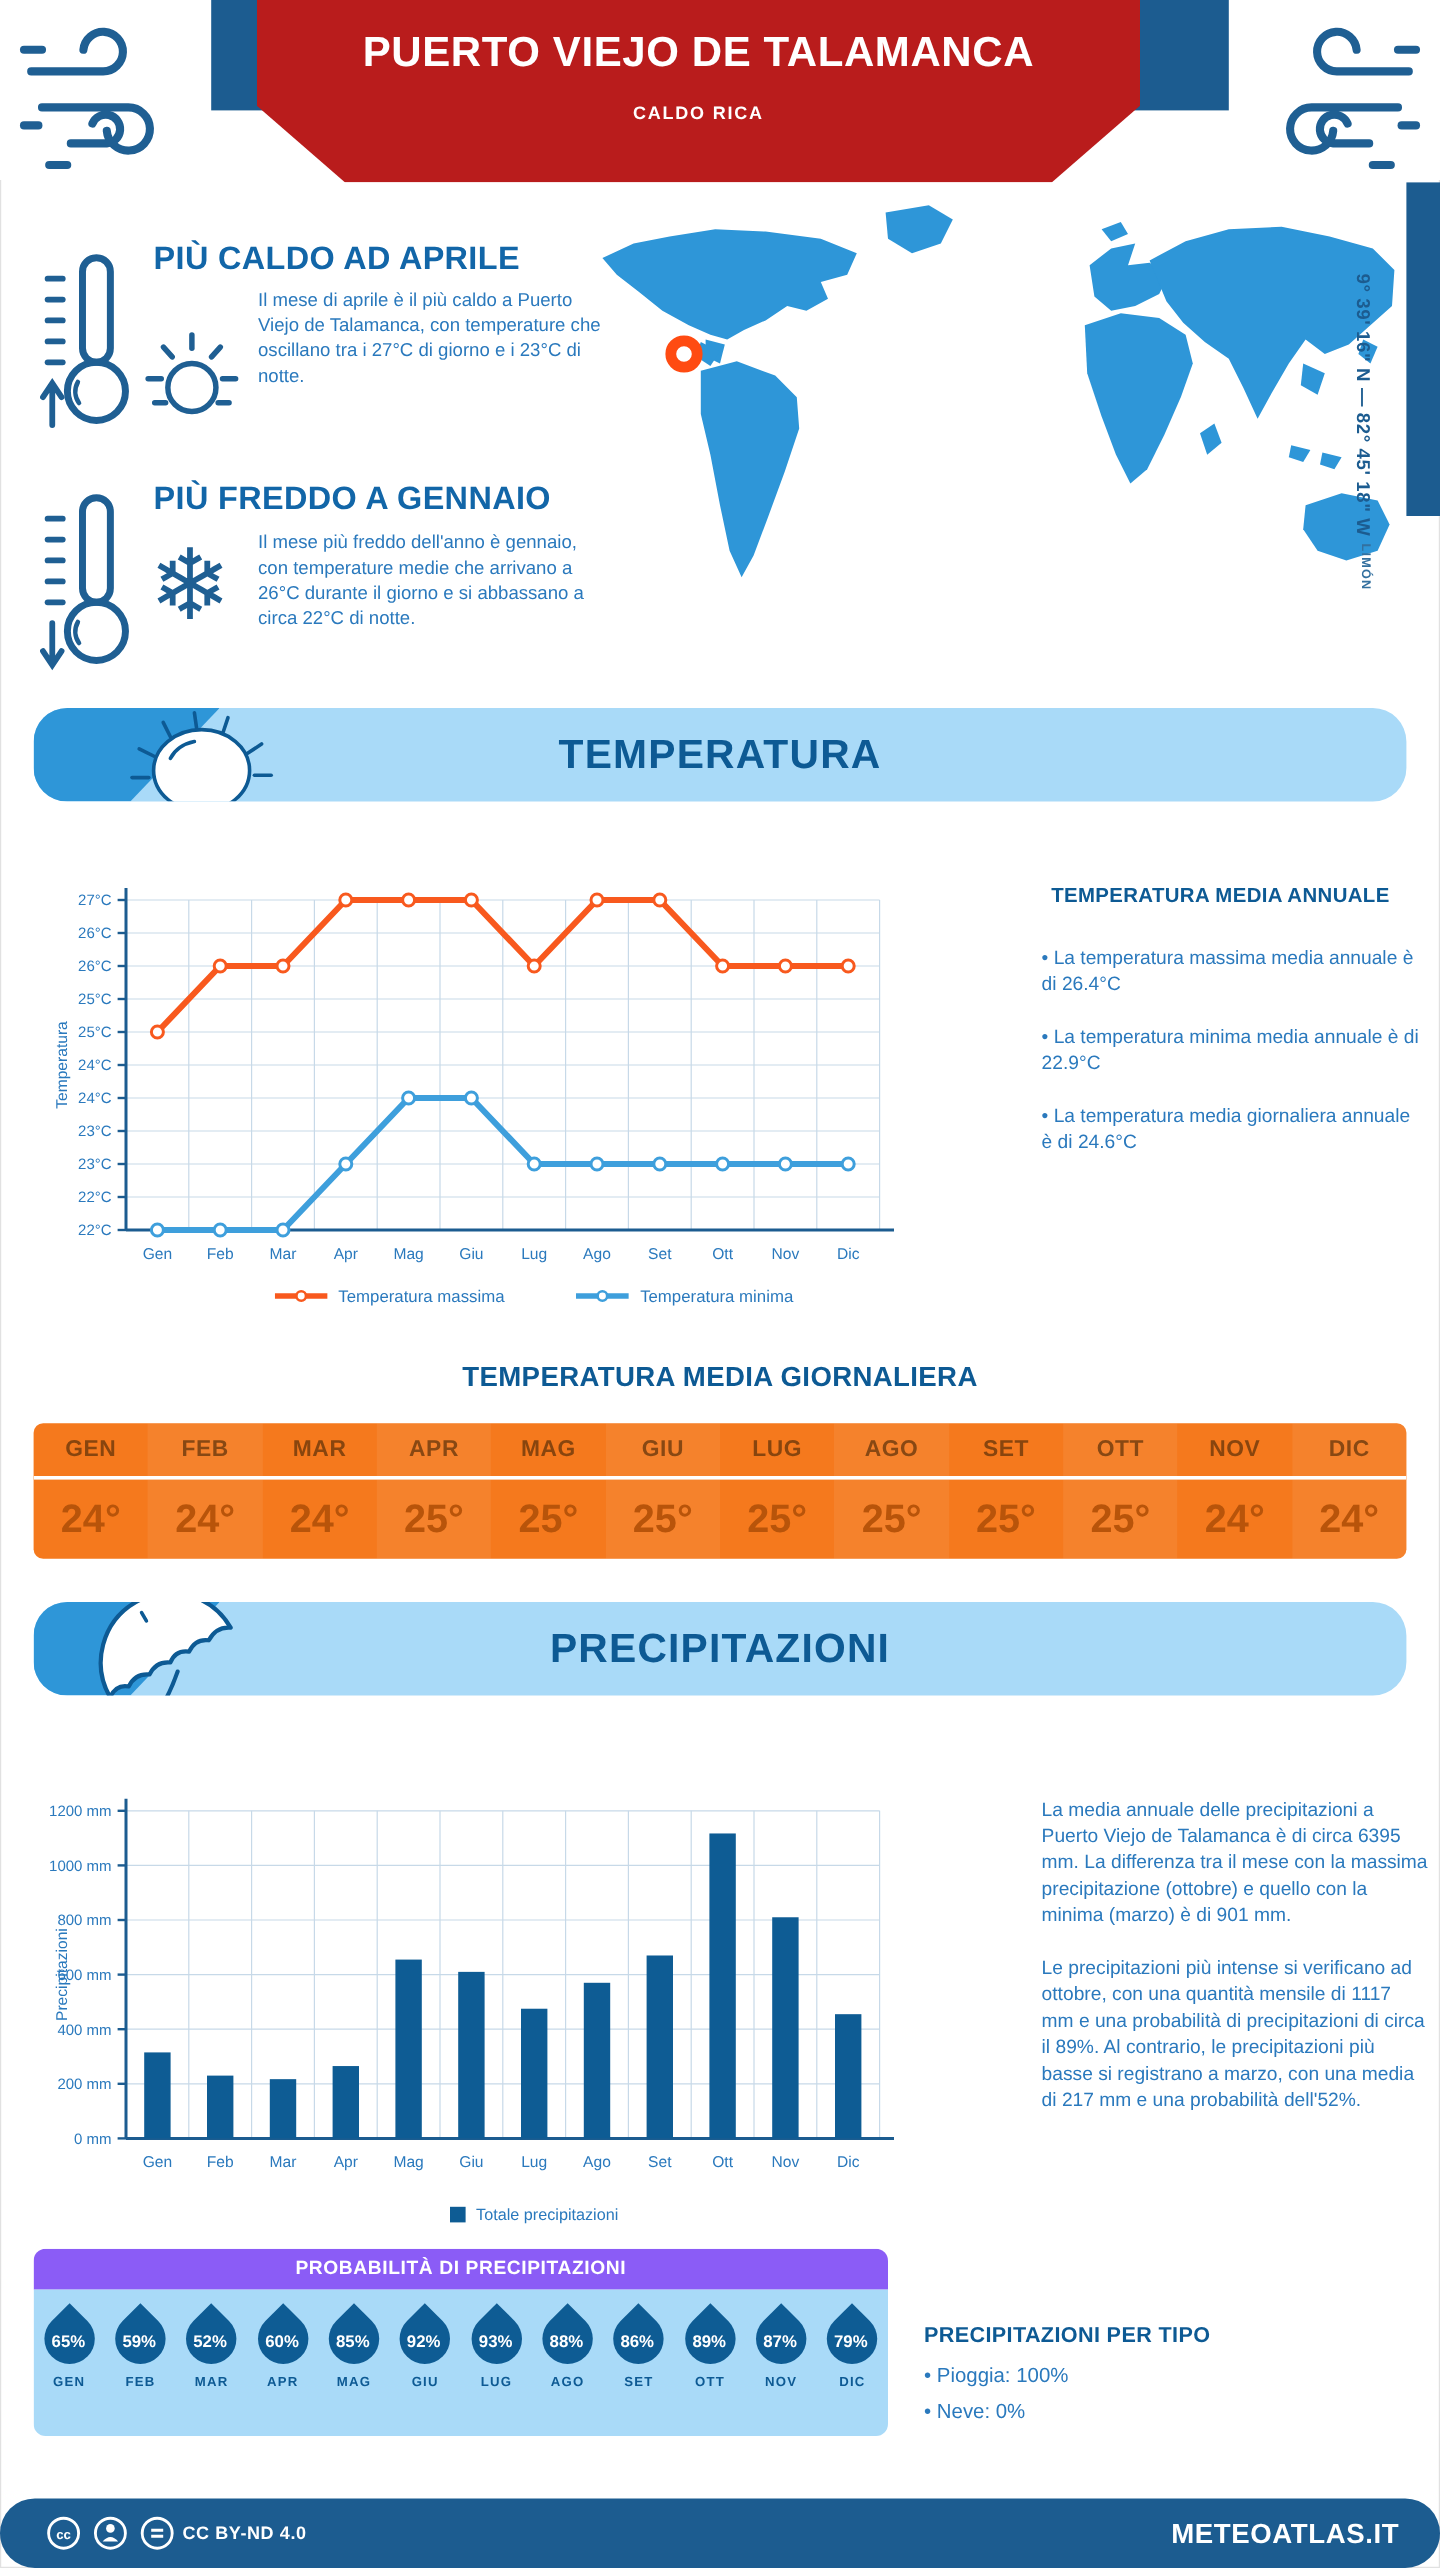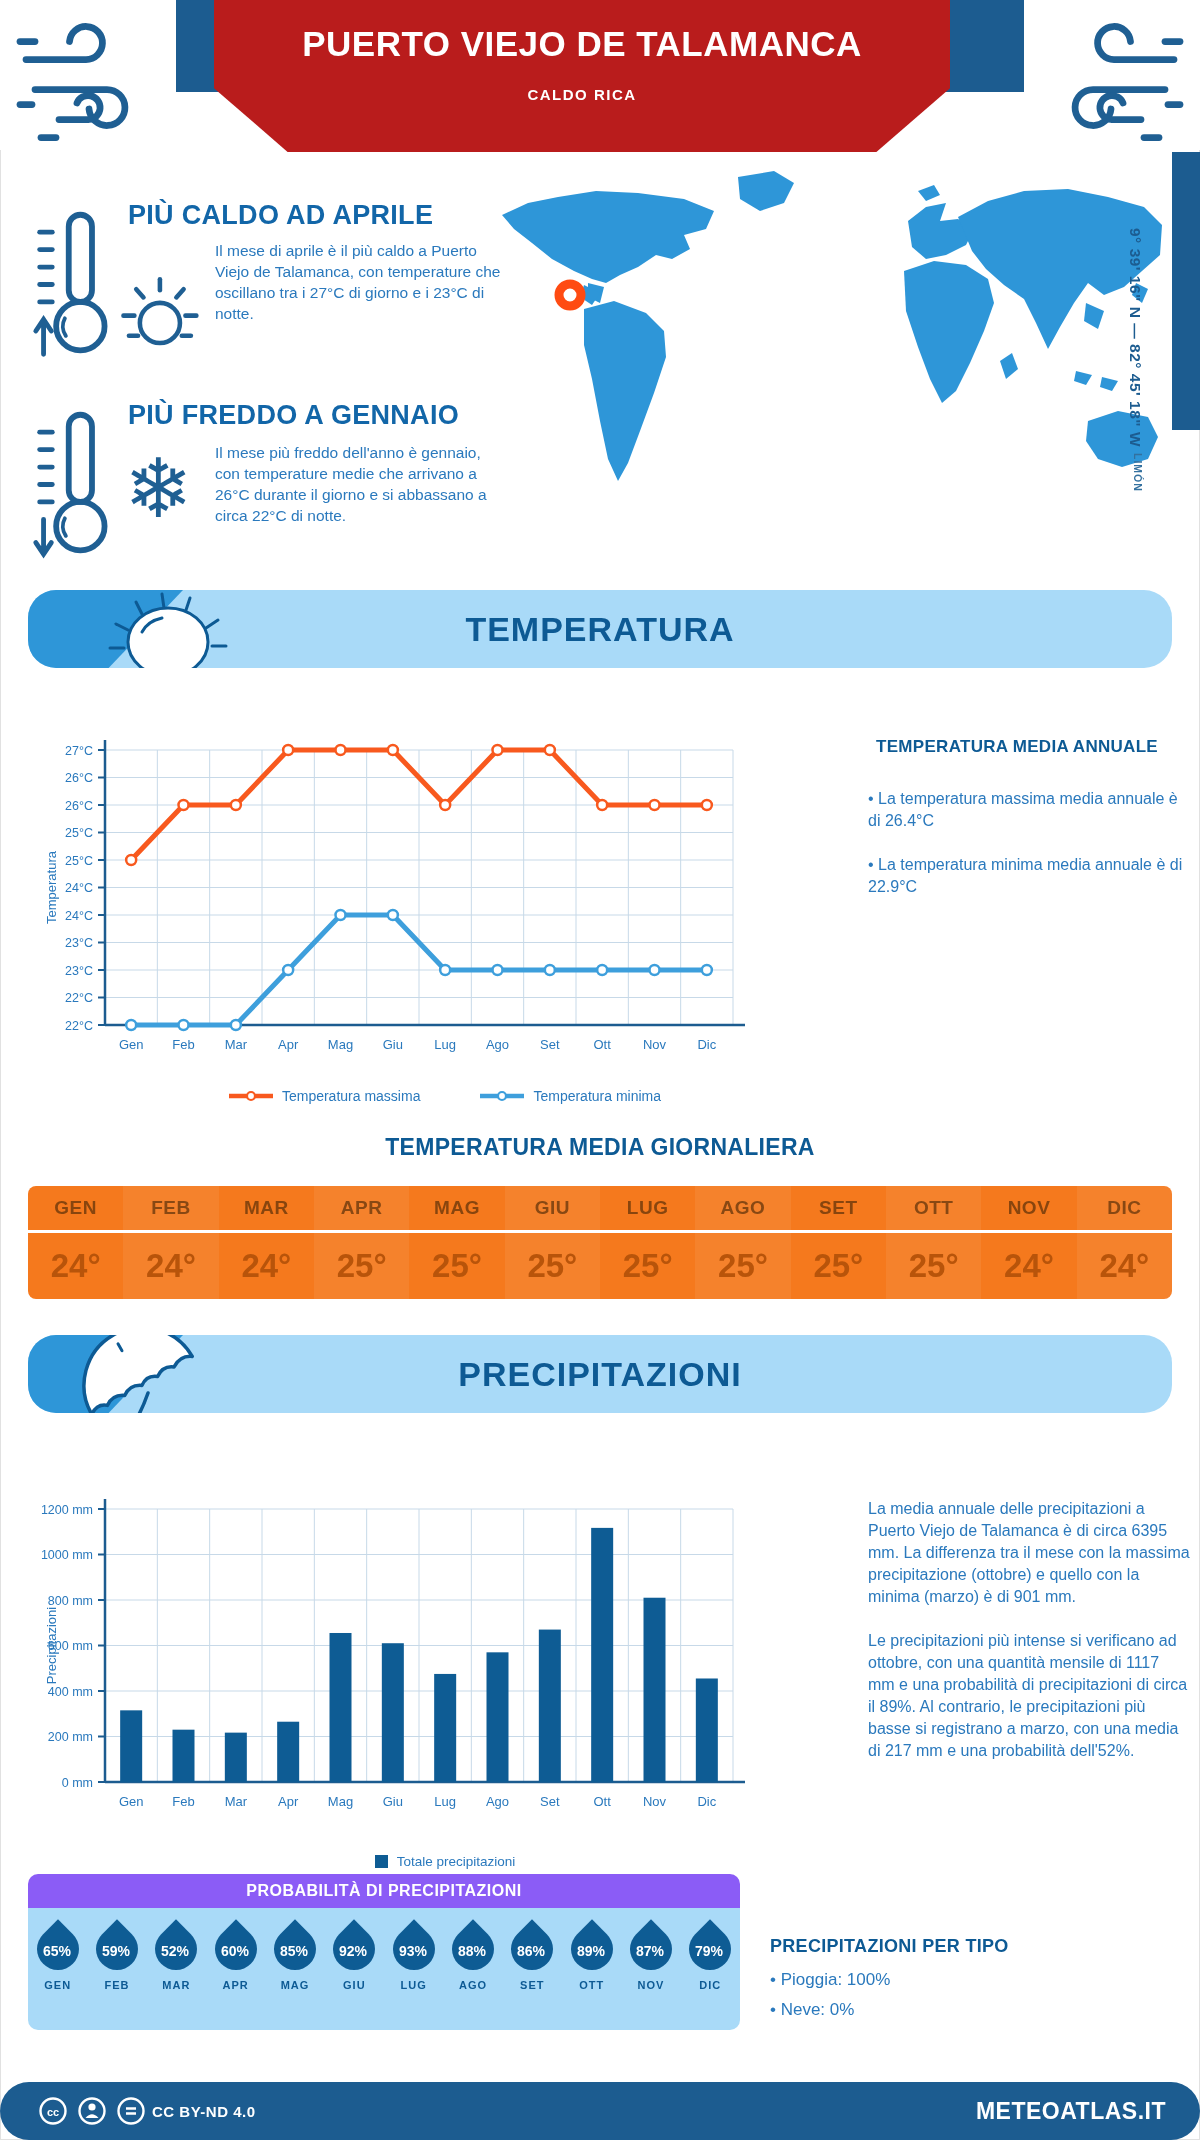--- a/index.html
+++ b/index.html
@@ -29,21 +29,21 @@
   .banner .sec-title{position:absolute;left:0;right:0;top:20px;text-align:center;
       color:#0d5a94;font-size:34px;font-weight:700;letter-spacing:1px;}
   
   svg text{font-family:"Liberation Sans",sans-serif;font-size:13px;fill:#2a79bd;}
   svg text.yt{font-size:12.5px;}
   
   .panel-heading{color:#0d5a94;font-size:17px;font-weight:700;letter-spacing:.3px;}
   .panel-body{color:#2a79bd;font-size:16px;line-height:22px;}
   .panel-body p{margin:0 0 22px 0;}
   
-  .legend-row{display:flex;justify-content:center;align-items:center;gap:60px;margin-top:16px;}
+  .legend-row{display:flex;justify-content:center;align-items:center;gap:60px;}
   .legend-item{display:flex;align-items:center;gap:9px;color:#2a79bd;font-size:14px;}
   .legend-sq{width:13px;height:13px;background:#0e5c94;display:inline-block;}
   
   .table-title{left:0;width:1200px;text-align:center;color:#0d5a94;font-size:23px;font-weight:700;letter-spacing:.3px;}
   .temp-table{left:28px;width:1144px;border-radius:8px;overflow:hidden;background:#f5791d;}
   .tt-row{display:grid;grid-template-columns:repeat(12,1fr);}
   .tt-row.vals{border-top:3px solid #fff;}
   .tt-cell{display:flex;align-items:center;justify-content:center;}
   .tt-cell.alt{background:rgba(255,255,255,0.07);}
   .tt-head .tt-cell{height:44px;font-size:19px;font-weight:700;color:rgba(84,44,8,0.68);letter-spacing:.5px;}
@@ -299,20 +299,21 @@
           <circle cx="22" cy="6" r="4" fill="#fff" stroke="#3e9fdc" stroke-width="2.2"></circle>
         </svg>
         <span>Temperatura minima</span>
       </div>
     </div>
 
   <div class="abs panel-heading" style="left:876px;top:737px">TEMPERATURA MEDIA ANNUALE</div>
   <div id="annual-bullets" class="abs panel-body" style="left:868px;top:788px;width:320px">
       <p>• La temperatura massima media annuale è di 26.4°C</p>
       <p>• La temperatura minima media annuale è di 22.9°C</p>
+      <p>• La temperatura media giornaliera annuale è di 24.6°C</p>
     </div>
 
   <div class="abs table-title" style="top:1134px">TEMPERATURA MEDIA GIORNALIERA</div>
   <div class="abs temp-table" style="top:1186px">
     <div id="tt-head" class="tt-row tt-head">
         <div class="tt-cell">GEN</div>
         <div class="tt-cell alt">FEB</div>
         <div class="tt-cell">MAR</div>
         <div class="tt-cell alt">APR</div>
         <div class="tt-cell">MAG</div>

